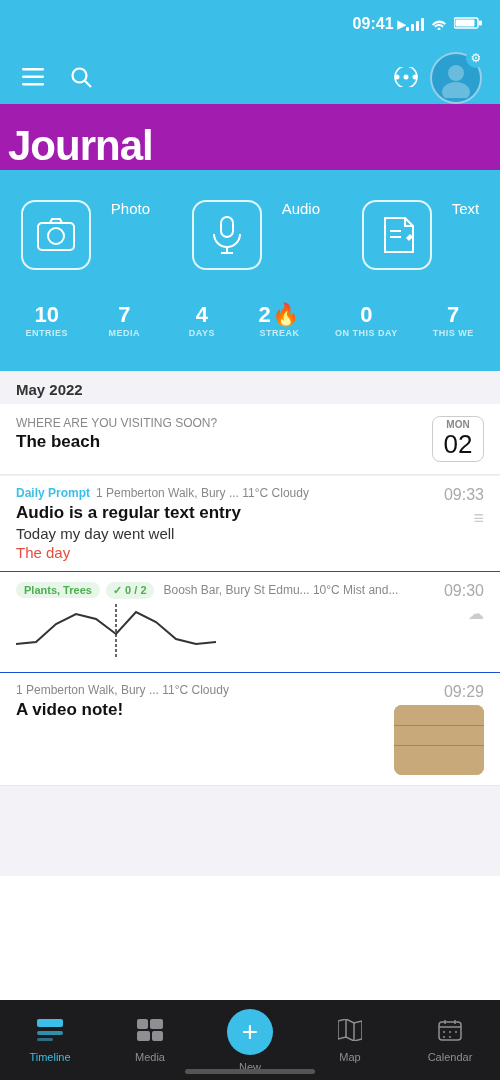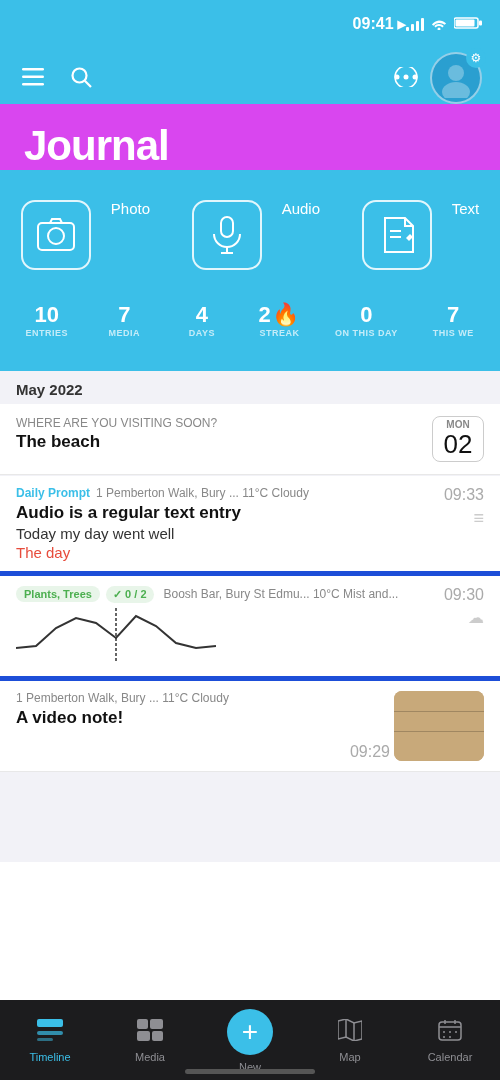--- a/index.html
+++ b/index.html
@@ -100,22 +100,22 @@
     .gear-badge {
       position: absolute;
       top: -4px;
       right: -4px;
       width: 20px;
       height: 20px;
     }
 
     
     .journal-title-section {
-      background: #d946ef;
-      padding: 18px 18px 0 24px;
+      background: #a21caf;
+      padding: 18px 18px 0 8px;
     }
     .journal-title {
       color: #fff;
       font-size: 42px;
       font-weight: 700;
       letter-spacing: -1px;
     }
 
     
     .entry-buttons-section {
@@ -240,21 +240,21 @@
       font-weight: 300;
       color: #111;
       line-height: 1.1;
     }
     .entry-row {
       display: flex;
       align-items: flex-start;
       gap: 8px;
       padding: 10px 16px;
       background: #fff;
-      border-bottom: 5px solid #1d4ed8;
+      border-bottom: 1px solid #1d4ed8;
     }
     .entry-row-content {
       flex: 1;
     }
     .entry-tag-row {
       display: flex;
       align-items: center;
       gap: 6px;
       margin-bottom: 3px;
     }
@@ -606,21 +606,21 @@
       <span class="entry-time">09:30</span>
       <span class="cloud-icon">☁</span>
     </div>
   </div>
 
   <div class="video-entry">
     <div style="flex:1;">
       <div style="font-size:12px;color:#888;margin-bottom:3px;">1 Pemberton Walk, Bury ... 11°C Cloudy</div>
       <div class="entry-main-text">A video note!</div>
     </div>
-    <div style="display:flex;flex-direction:row;align-items:flex-end;gap:4px;">
+    <div style="display:flex;flex-direction:column;align-items:flex-end;gap:4px;">
       <span class="entry-time">09:29</span>
       <div class="video-thumbnail">
         <svg width="90" height="70" viewBox="0 0 90 70">
           <rect width="90" height="70" fill="#c8a97a"></rect>
           <rect x="0" y="20" width="90" height="1" fill="rgba(0,0,0,0.2)"></rect>
           <rect x="0" y="40" width="90" height="1" fill="rgba(0,0,0,0.2)"></rect>
         </svg>
       </div>
     </div>
   </div>

